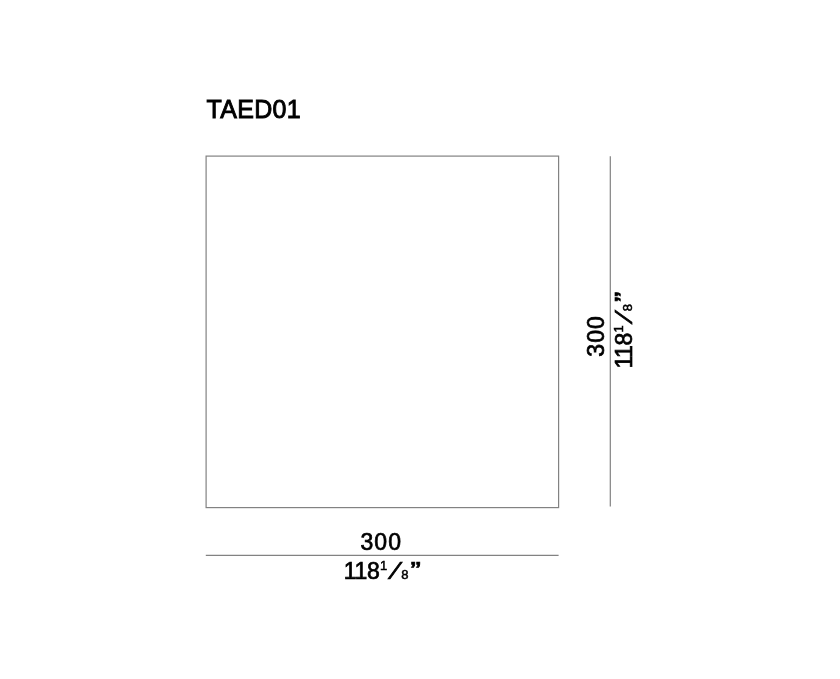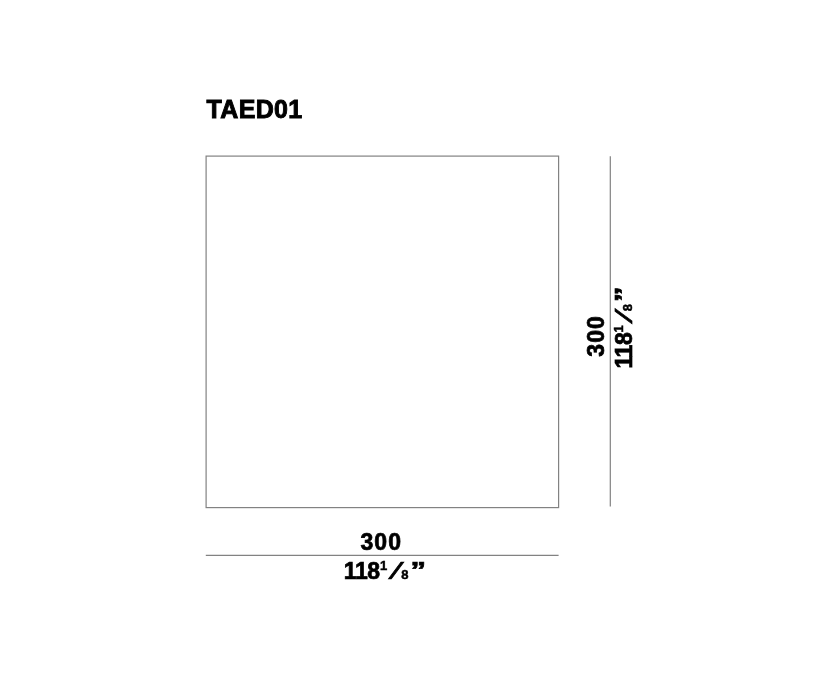--- a/index.html
+++ b/index.html
@@ -1,16 +1,16 @@
 <!DOCTYPE html>
 <html><head>
 <meta charset="utf-8">
 <style>
   html,body{margin:0;padding:0;background:#ffffff;}
-  .page{position:relative;width:840px;height:679px;background:#ffffff;overflow:hidden;font-weight:bold;}
+  .page{position:relative;width:840px;height:679px;background:#ffffff;overflow:hidden;}
   svg text{font-family:"Liberation Sans",sans-serif;fill:#000;stroke:#000;}
 </style>
 </head>
 <body>
 <div class="page">
 <svg width="840" height="679" viewBox="0 0 840 679" xmlns="http://www.w3.org/2000/svg">
 
   <rect x="0" y="0" width="840" height="679" fill="#ffffff"></rect>
 
   <text x="206.6" y="117.7" font-size="25" stroke-width="0.9" letter-spacing="0.3">TAED01</text>

